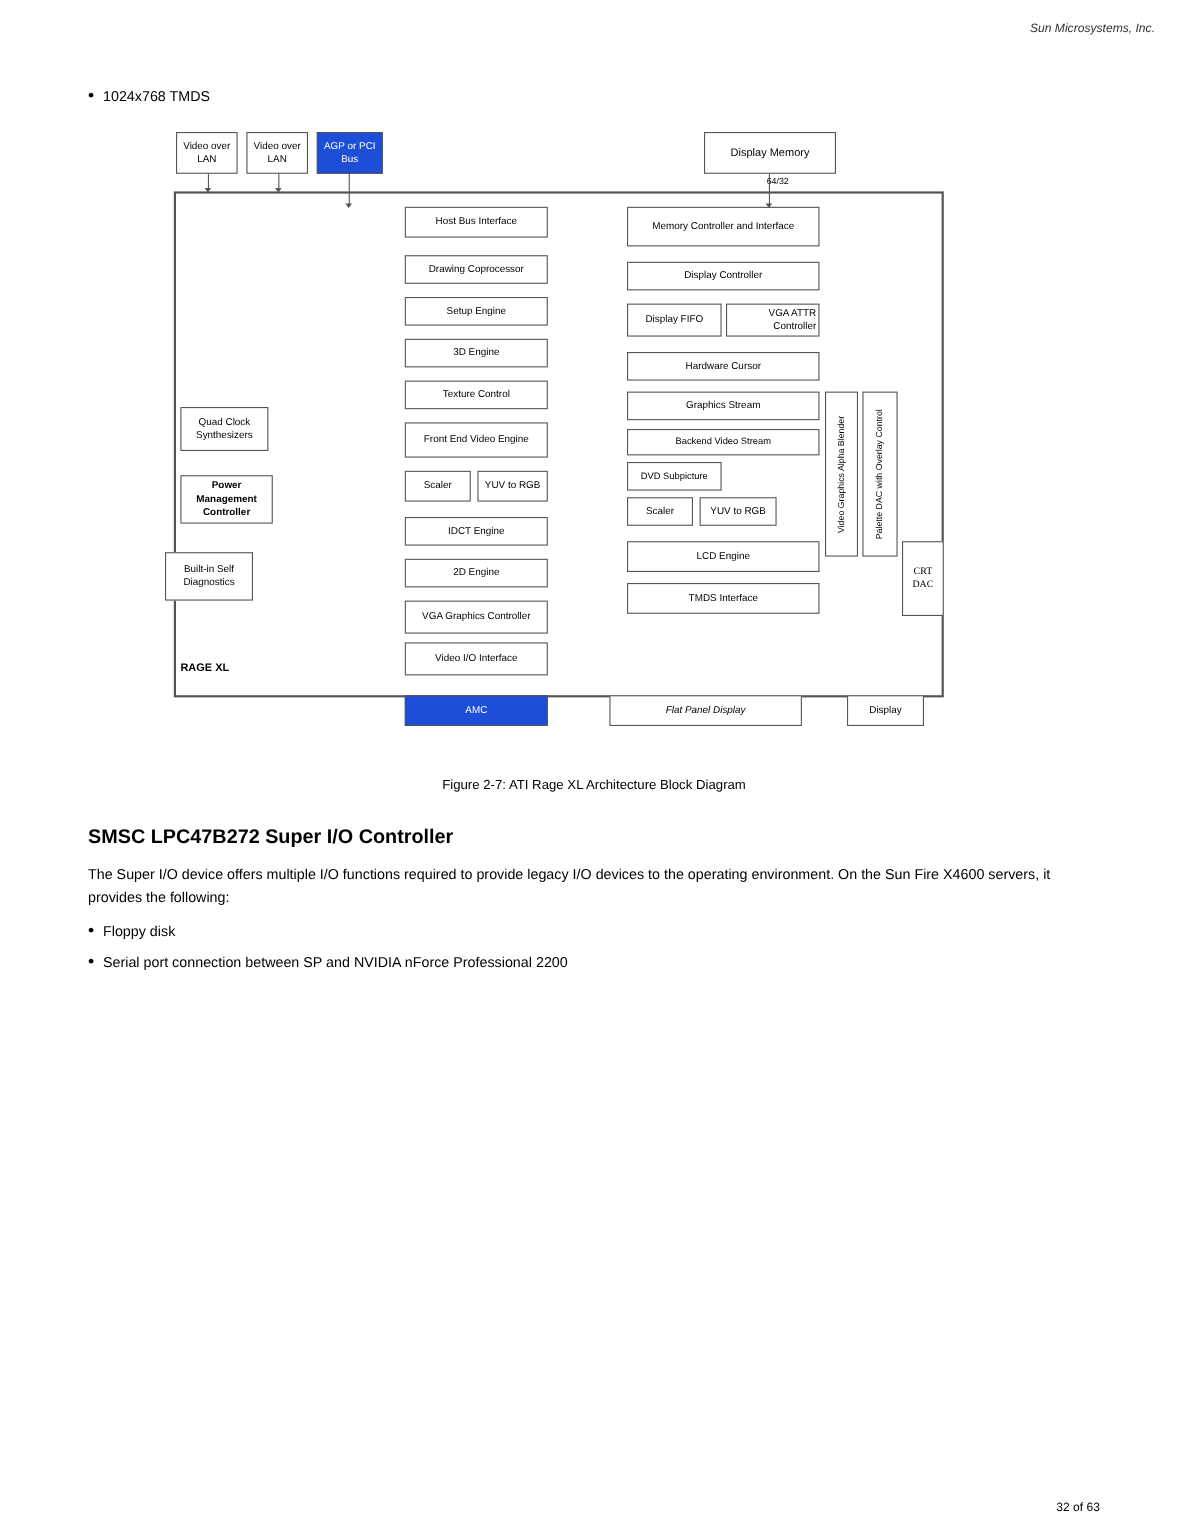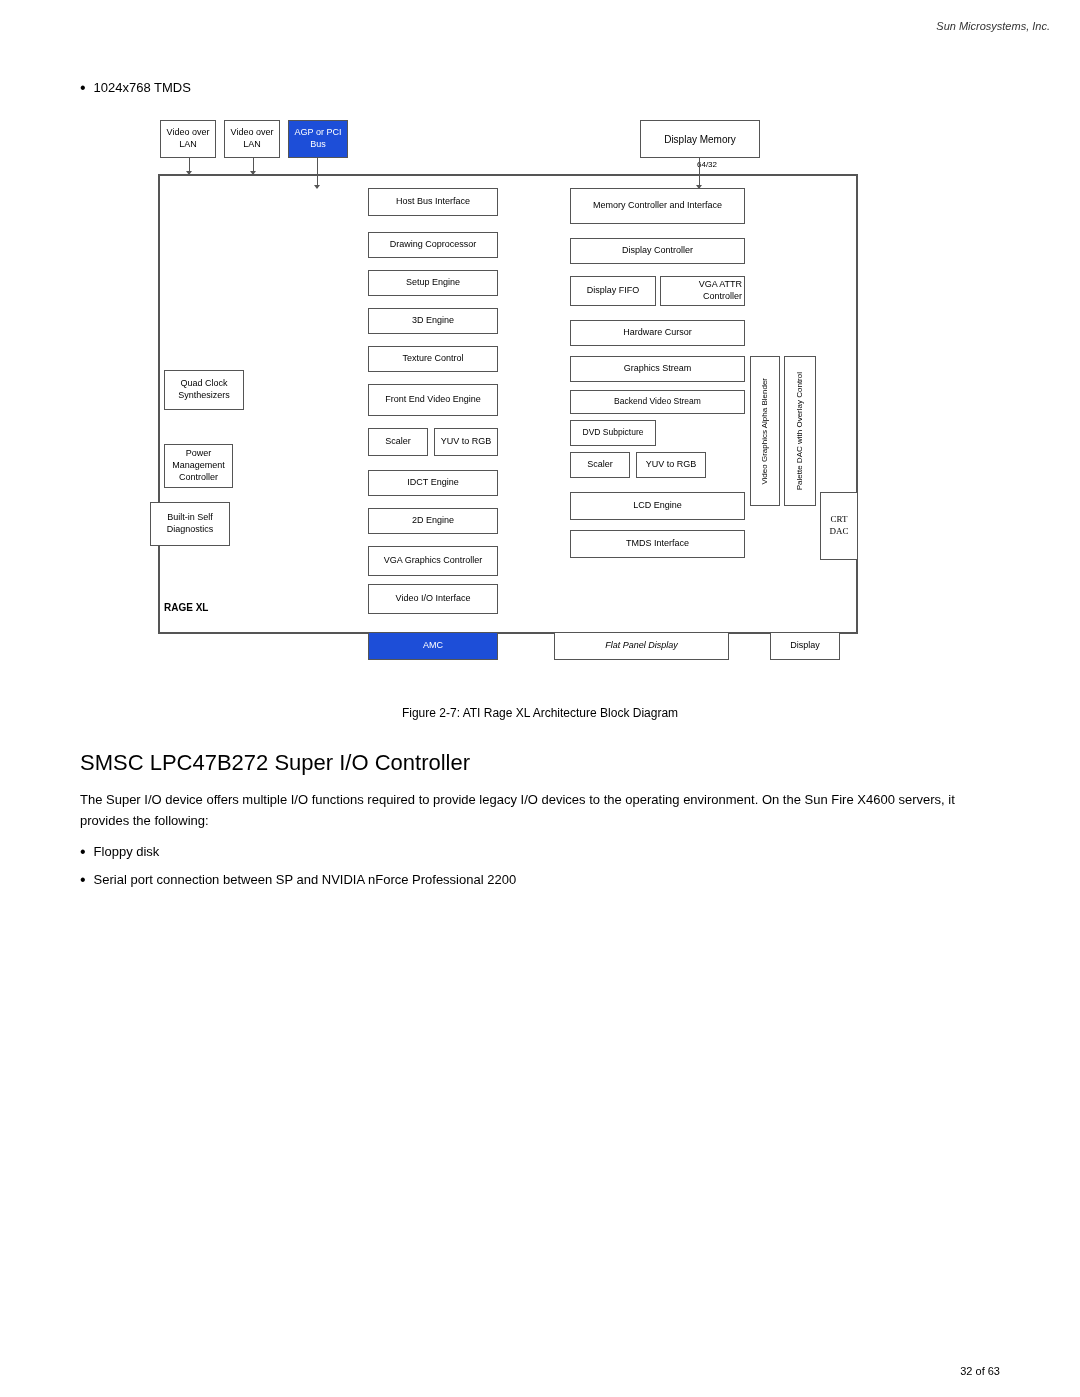--- a/index.html
+++ b/index.html
@@ -68,22 +68,22 @@
       border: 2px solid #555;
       background: transparent;
     }
     .figure-caption {
       text-align: center;
       font-size: 12px;
       margin-bottom: 30px;
       color: #000;
     }
     .section-title {
-      font-size: 22px;
-      font-weight: normal;
+      font-size: 18px;
+      font-weight: bold;
       margin-bottom: 14px;
       color: #000;
     }
     .section-body {
       font-size: 13px;
       line-height: 1.6;
       margin-bottom: 12px;
     }
     .page-number {
       position: absolute;
@@ -166,21 +166,21 @@
         <span class="rotated-text">Palette DAC with Overlay Control</span>
       </div>
 
       <div class="box" style="left:14px;top:258px;width:80px;height:40px;">Quad Clock Synthesizers</div>
 
       <div class="box" style="left:420px;top:340px;width:60px;height:26px;">Scaler</div>
       <div class="box" style="left:486px;top:340px;width:70px;height:26px;">YUV to RGB</div>
 
       <div class="box" style="left:218px;top:358px;width:130px;height:26px;">IDCT Engine</div>
 
-      <div class="box" style="left:14px;top:332px;width:69px;height:44px;">Power Management Controller</div>
+      <div class="box" style="left:14px;top:320px;width:84px;height:44px;font-weight:bold;">Power Management Controller</div>
 
       <div class="box" style="left:218px;top:396px;width:130px;height:26px;">2D Engine</div>
 
       <div class="box" style="left:0;top:390px;width:80px;height:44px;">Built-in Self Diagnostics</div>
 
       <div class="box" style="left:218px;top:434px;width:130px;height:30px;">VGA Graphics Controller</div>
 
       <div class="box" style="left:420px;top:380px;width:175px;height:28px;">LCD Engine</div>
 
       <div class="box" style="left:670px;top:380px;width:38px;height:68px;font-family:Liberation Serif, serif;">CRT DAC</div>

